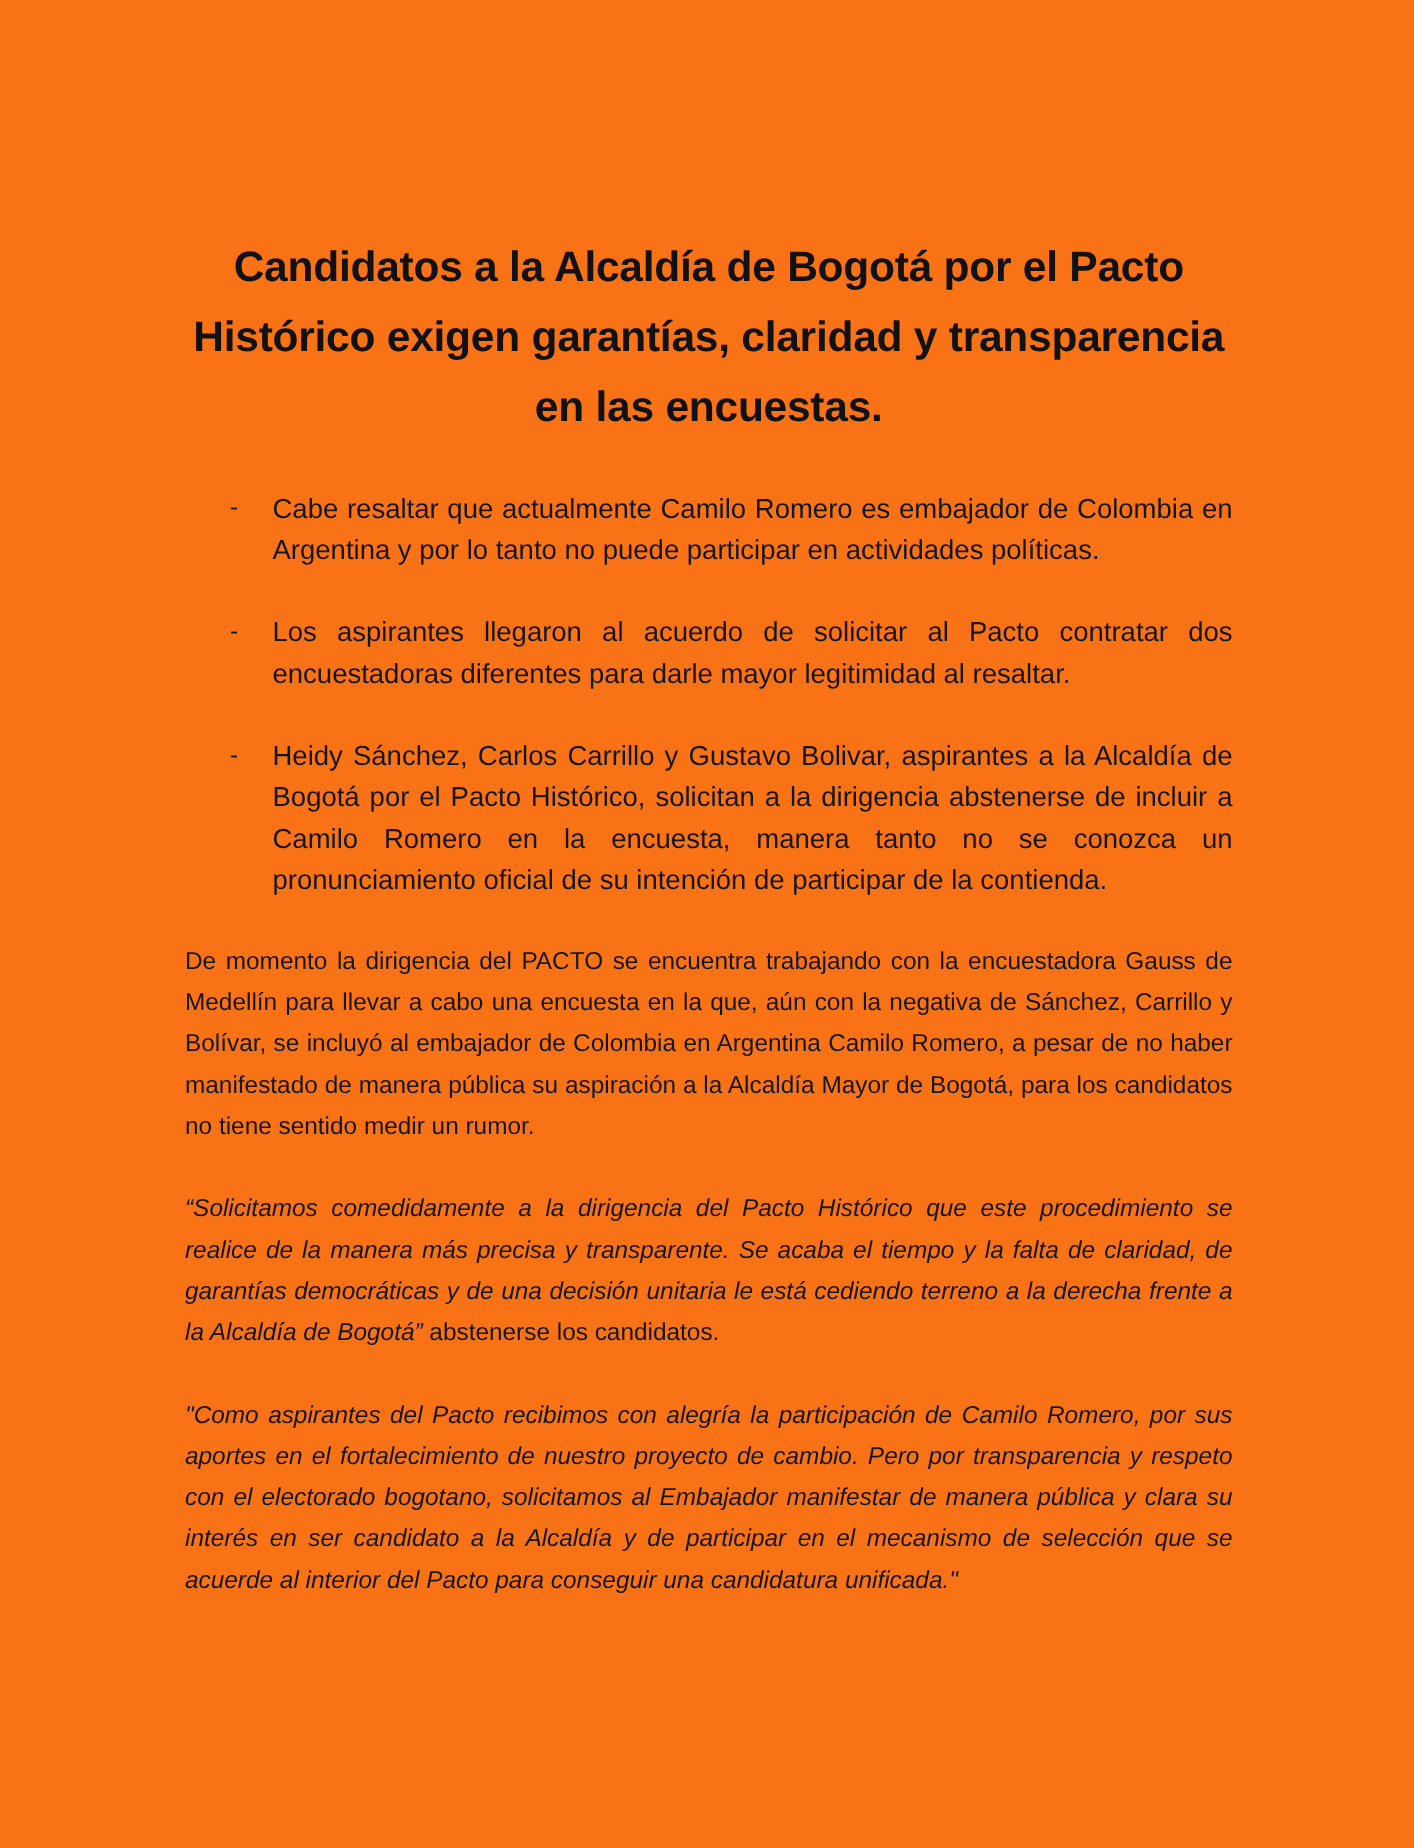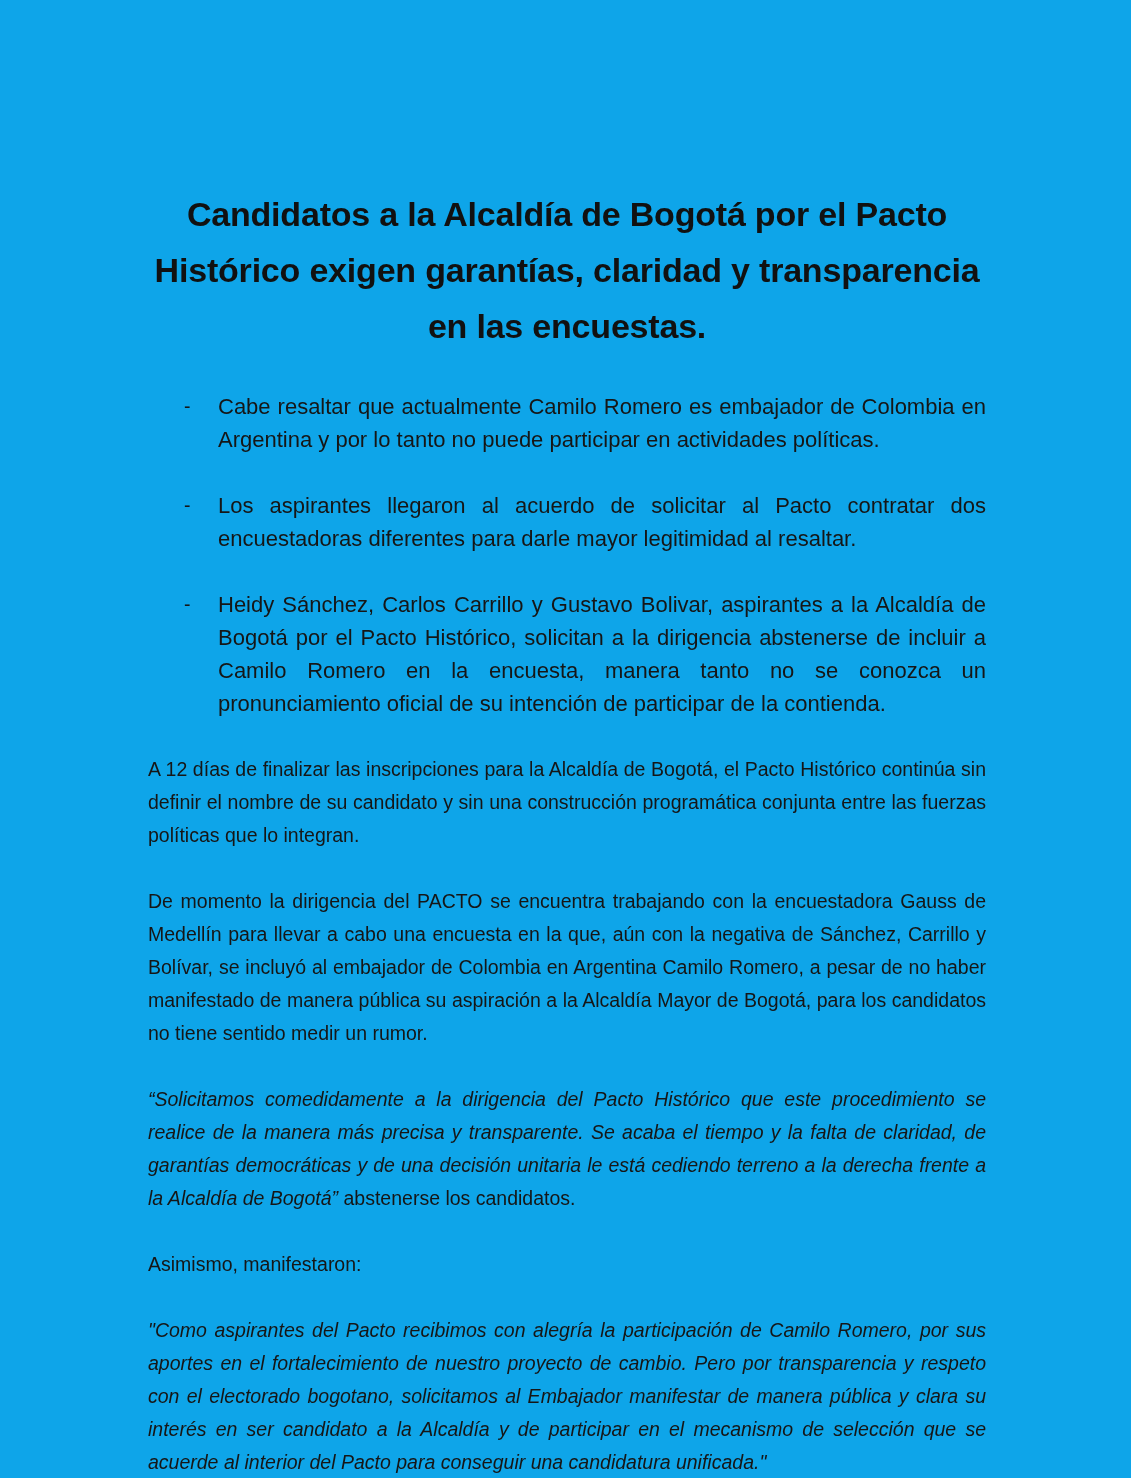--- a/index.html
+++ b/index.html
@@ -5,21 +5,21 @@
   * { margin: 0; padding: 0; box-sizing: border-box; }
   html, body {
     background: #ffffff;
     font-family: "Liberation Sans", "DejaVu Sans", sans-serif;
     color: #161616;
   }
   .page {
     position: relative;
     width: 1131px;
     height: 1478px;
-    background: #0ea5e9;
+    background: #f97316;
     margin: 0 auto;
     overflow: hidden;
   }
   .content {
     position: absolute;
     top: 186px;
     left: 148px;
     width: 838px;
   }
   .doc-title {
@@ -75,24 +75,22 @@
       <div class="bullet-item">
         <span class="bullet-dash">-</span>
         <p class="bullet-text">Los aspirantes llegaron al acuerdo de solicitar al Pacto contratar dos encuestadoras diferentes para darle mayor legitimidad al resaltar.</p>
       </div>
       <div class="bullet-item">
         <span class="bullet-dash">-</span>
         <p class="bullet-text">Heidy Sánchez, Carlos Carrillo y Gustavo Bolivar, aspirantes a la Alcaldía de Bogotá por el Pacto Histórico, solicitan a la dirigencia abstenerse de incluir a Camilo Romero en la encuesta, manera tanto no se conozca un pronunciamiento oficial de su intención de participar de la contienda.</p>
       </div>
     </div>
 
-    <p class="para">A 12 días de finalizar las inscripciones para la Alcaldía de Bogotá, el Pacto Histórico continúa sin definir el nombre de su candidato y sin una construcción programática conjunta entre las fuerzas políticas que lo integran.</p>
 
     <p class="para">De momento la dirigencia del PACTO se encuentra trabajando con la encuestadora Gauss de Medellín para llevar a cabo una encuesta en la que, aún con la negativa de Sánchez, Carrillo y Bolívar, se incluyó al embajador de Colombia en Argentina Camilo Romero, a pesar de no haber manifestado de manera pública su aspiración a la Alcaldía Mayor de Bogotá, para los candidatos no tiene sentido medir un rumor.</p>
 
     <p class="para"><em>“Solicitamos comedidamente a la dirigencia del Pacto Histórico que este procedimiento se realice de la manera más precisa y transparente. Se acaba el tiempo y la falta de claridad, de garantías democráticas y de una decisión unitaria le está cediendo terreno a la derecha frente a la Alcaldía de Bogotá”</em><span> abstenerse los candidatos.</span></p>
 
-    <p class="para">Asimismo, manifestaron:</p>
 
     <p class="para"><em>"Como aspirantes del Pacto recibimos con alegría la participación de Camilo Romero, por sus aportes en el fortalecimiento de nuestro proyecto de cambio. Pero por transparencia y respeto con el electorado bogotano, solicitamos al Embajador manifestar de manera pública y clara su interés en ser candidato a la Alcaldía y de participar en el mecanismo de selección que se acuerde al interior del Pacto para conseguir una candidatura unificada."</em></p>
 
   </div>
 </div>
 
 </body></html>

